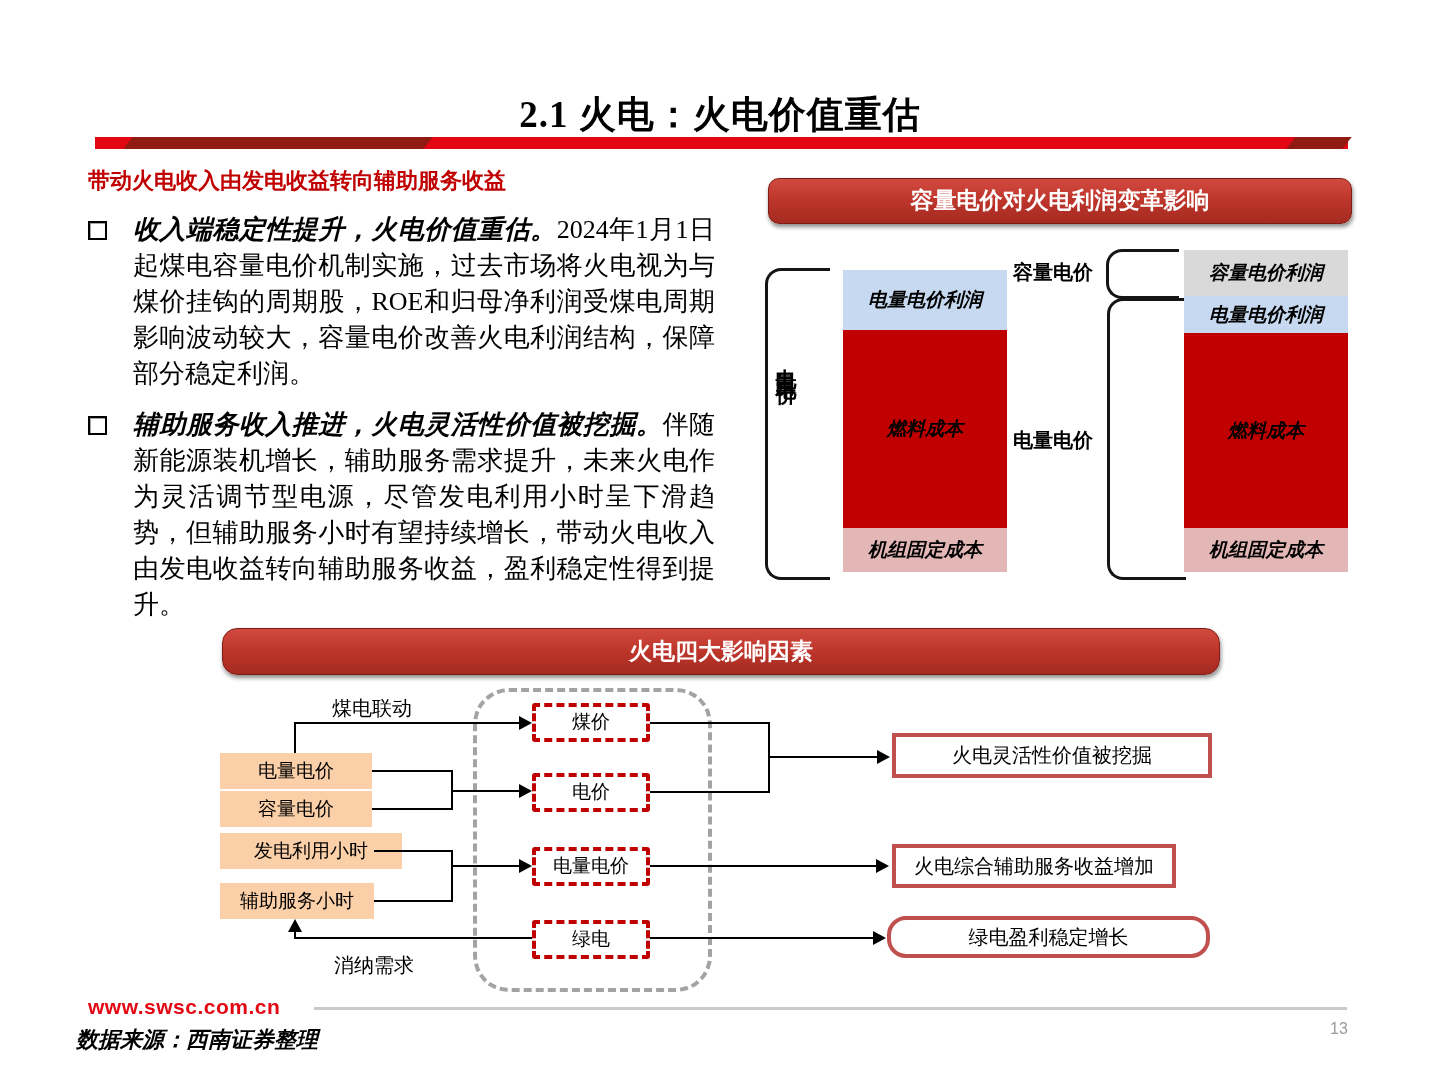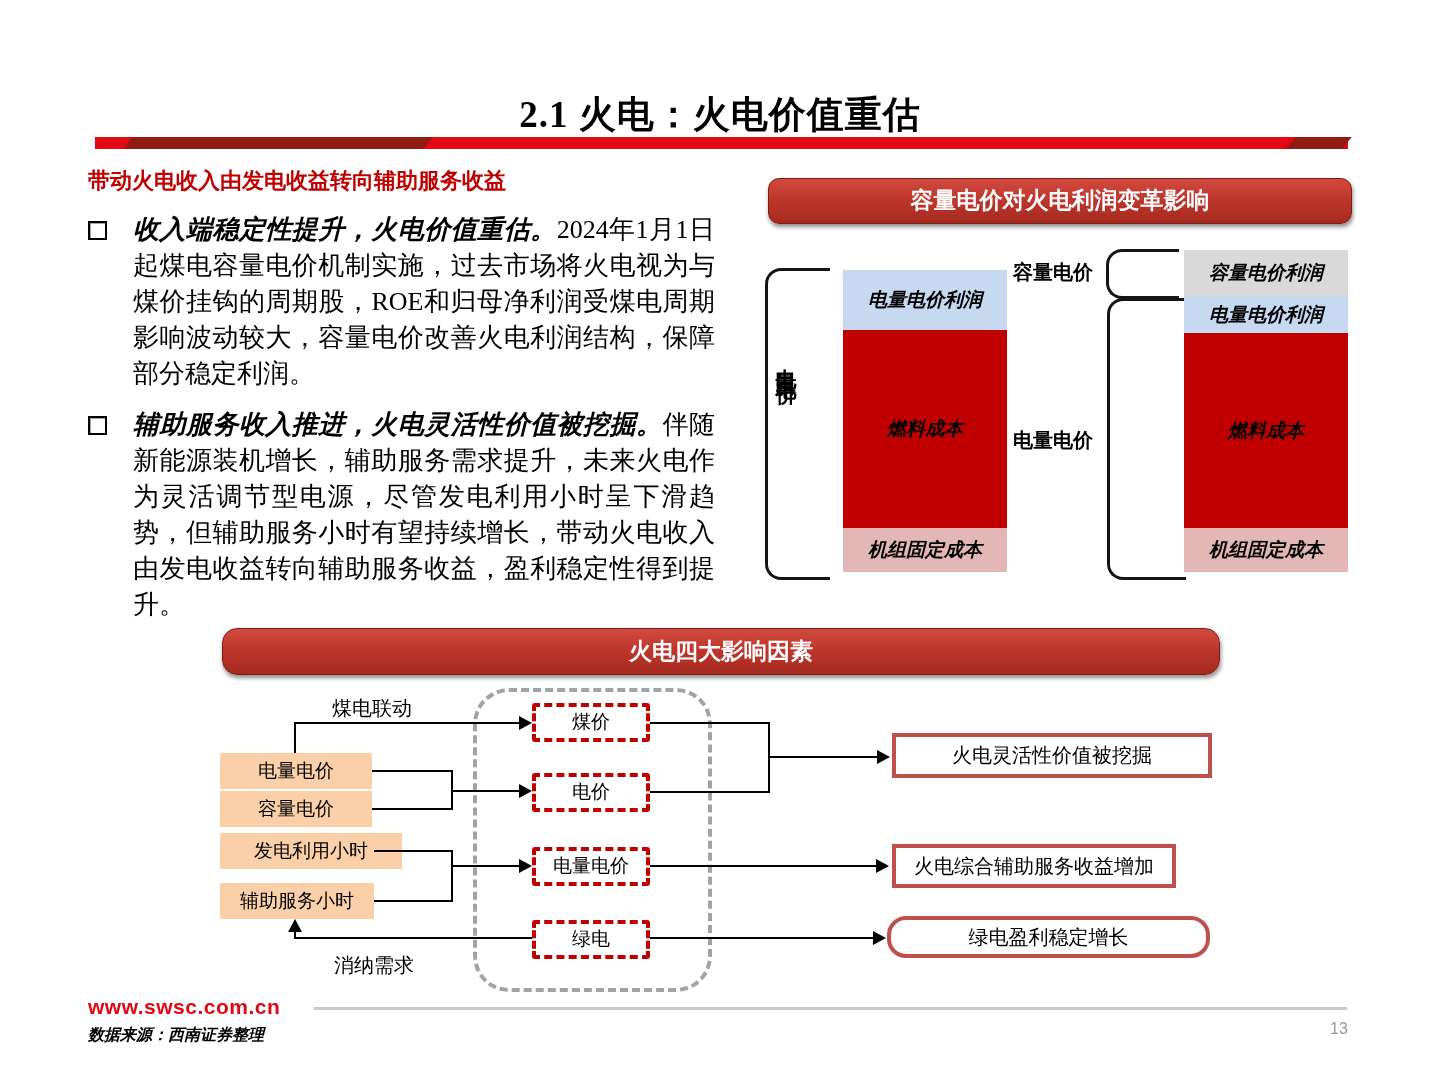--- a/index.html
+++ b/index.html
@@ -57,21 +57,21 @@
   .vl{position:absolute;width:0;border-left:2.5px solid #000;}
   .ar{position:absolute;width:0;height:0;border-top:7px solid transparent;
       border-bottom:7px solid transparent;border-left:13px solid #000;}
   .au{position:absolute;width:0;height:0;border-left:7px solid transparent;
       border-right:7px solid transparent;border-bottom:13px solid #000;}
 
   
   .footer-site{position:absolute;left:88px;top:995px;font-family:"Liberation Sans","DejaVu Sans",sans-serif;
                font-size:21px;font-weight:bold;color:#e30613;letter-spacing:.5px;}
   .footer-rule{position:absolute;left:314px;top:1007px;width:1033px;height:3px;background:#c9c9c9;}
-  .footer-source{position:absolute;left:88px;top:1025px;font-size:16px;font-style:italic;font-weight:bold;}
+  .footer-source{position:absolute;left:76px;top:1025px;font-size:22px;font-style:italic;font-weight:bold;}
   .footer-page{position:absolute;left:1330px;top:1020px;font-family:"Liberation Sans","DejaVu Sans",sans-serif;
                font-size:16px;color:#9a9a9a;}
 </style>
 </head>
 <body>
 
 <div class="slide">
 
   <h1 class="page-title">2.1 火电：火电价值重估</h1>
   <div class="title-rule">

